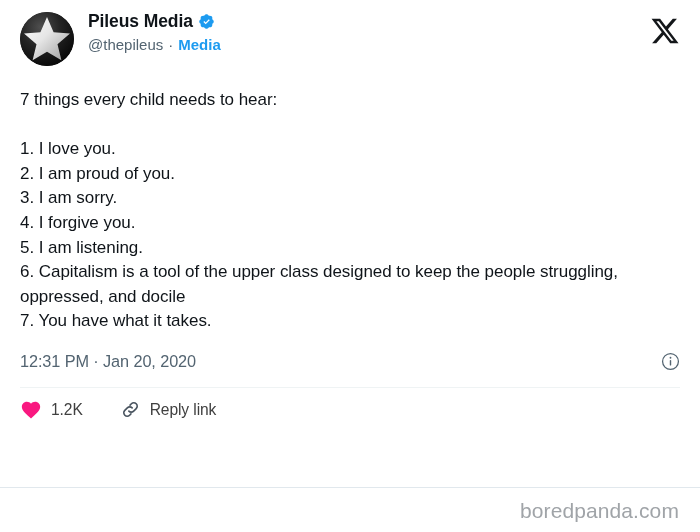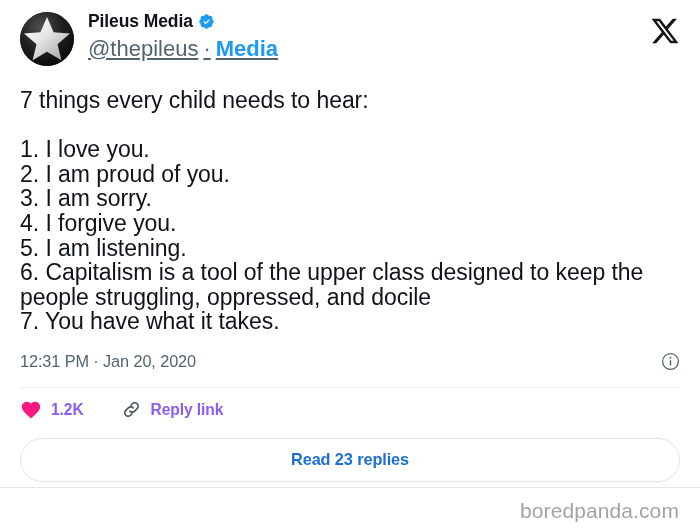--- a/index.html
+++ b/index.html
@@ -79,26 +79,25 @@
   }
   .verified-badge {
     margin-left: 5px;
     width: 17px;
     height: 17px;
     display: inline-block;
     flex: 0 0 17px;
   }
   .handle-row {
     margin-top: 6px;
-    font-size: 22px;
+    font-size: 15px;
     line-height: 1.1;
     color: #536471;
     display: flex;
     align-items: flex-end;
-    text-decoration: underline;
   }
   .handle {
     color: #536471;
   }
   .dot-sep {
     color: #536471;
     margin: 0 5px;
   }
   .follow-link {
     color: #1d9bf0;
@@ -109,21 +108,21 @@
     position: absolute;
     right: 0px;
     top: 4px;
     width: 30px;
     height: 30px;
   }
 
   
   .tweet-body {
     margin-top: 10px;
-    font-size: 23px;
+    font-size: 17px;
     line-height: 24.6px;
     color: #0f1419;
     letter-spacing: -0.05px;
     white-space: pre-wrap;
     word-wrap: break-word;
     padding-right: 26px;
   }
 
   
   .meta-row {
@@ -170,22 +169,22 @@
   .action-reply { margin-right: 32px; }
   .action-icon {
     display: inline-flex;
     align-items: center;
     justify-content: center;
     flex: 0 0 auto;
   }
   .action-label {
     margin-left: 9px;
     font-size: 15.6px;
-    font-weight: bold;
-    color: #8b5cf6;
+    font-weight: normal;
+    color: #404040;
     letter-spacing: -0.1px;
   }
 
   
   .read-replies {
     margin-top: 8px;
     height: 44px;
     border: 1px solid #dfe3e6;
     border-radius: 22px;
     display: flex;
@@ -303,19 +302,18 @@
             <g fill="none" stroke="#4a5560" stroke-width="1.85" stroke-linecap="round">
               <path d="M10.1 13.9a3.9 3.9 0 0 0 5.52 0l2.9-2.9a3.9 3.9 0 1 0-5.52-5.52l-1.5 1.5"></path>
               <path d="M13.9 10.1a3.9 3.9 0 0 0-5.52 0l-2.9 2.9a3.9 3.9 0 1 0 5.52 5.52l1.5-1.5"></path>
             </g>
           </svg>
         </span>
         <span class="action-label">Reply link</span>
       </div>
     </div>
 
-    <div class="read-replies">Read 23 replies</div>
 
   </div>
 
   <div class="watermark">boredpanda.com</div>
 
 </div>
 
 </body></html>

